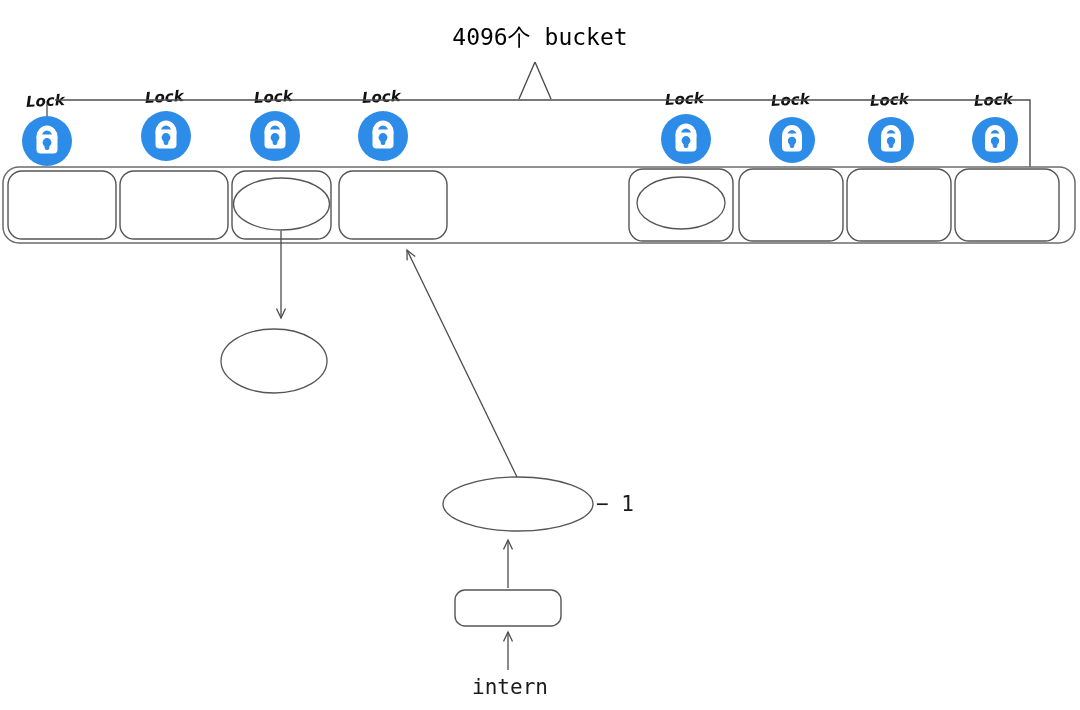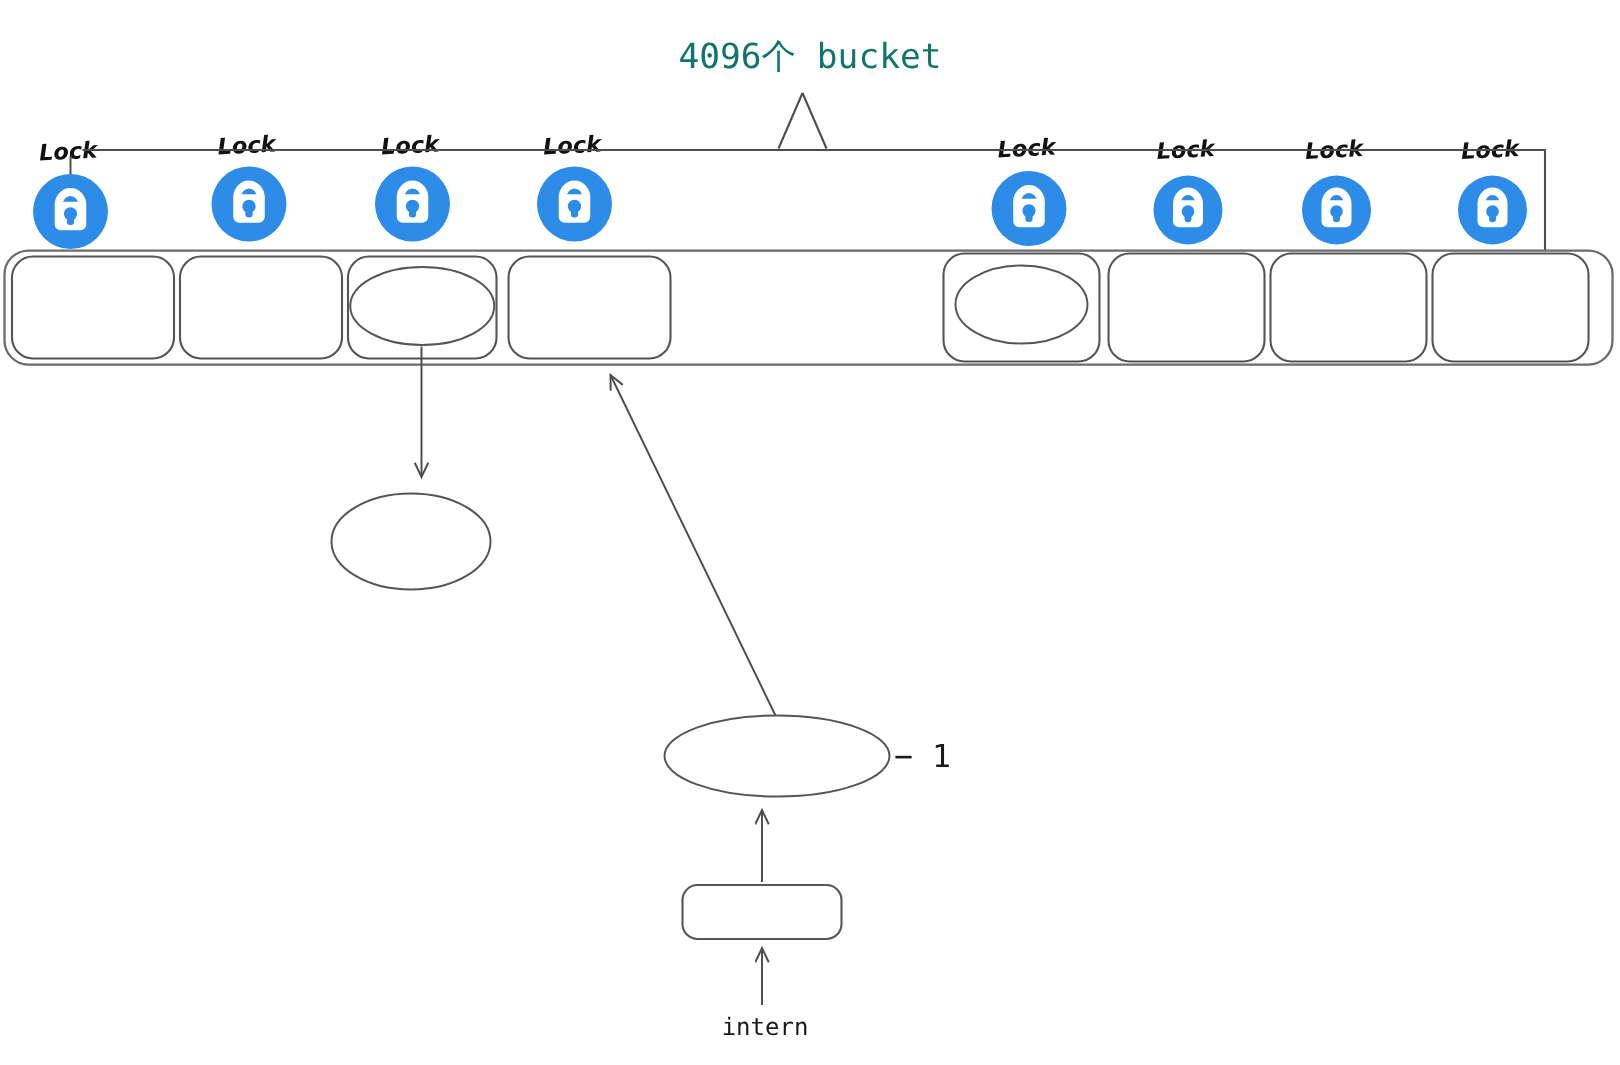--- a/index.html
+++ b/index.html
@@ -30,21 +30,21 @@
   .stroke-node {
     stroke: #555555;
     fill: #ffffff;
   }
 </style>
 </head>
 <body>
 
 <div id="stage">
 
-  <div style="position:absolute; left:0; top:22px; width:1080px; text-align:center; font-size:23px; color:#0f766e; font-family:'DejaVu Sans Mono', monospace;">4096个 bucket</div>
+  <div style="position:absolute; left:0; top:22px; width:1080px; text-align:center; font-size:23px; color:#000000; font-family:'DejaVu Sans Mono', monospace;">4096个 bucket</div>
 
   <div style="position:absolute; left:26px; top:92px; font-size:15px; font-weight:bold; font-style:italic; color:#111; font-family:'DejaVu Sans', sans-serif; transform:rotate(-3deg);">Lock</div>
   <div style="position:absolute; left:145px; top:88px; font-size:15px; font-weight:bold; font-style:italic; color:#111; font-family:'DejaVu Sans', sans-serif; transform:rotate(-3deg);">Lock</div>
   <div style="position:absolute; left:254px; top:88px; font-size:15px; font-weight:bold; font-style:italic; color:#111; font-family:'DejaVu Sans', sans-serif; transform:rotate(-3deg);">Lock</div>
   <div style="position:absolute; left:362px; top:88px; font-size:15px; font-weight:bold; font-style:italic; color:#111; font-family:'DejaVu Sans', sans-serif; transform:rotate(-3deg);">Lock</div>
   <div style="position:absolute; left:665px; top:90px; font-size:15px; font-weight:bold; font-style:italic; color:#111; font-family:'DejaVu Sans', sans-serif; transform:rotate(-3deg);">Lock</div>
   <div style="position:absolute; left:771px; top:91px; font-size:15px; font-weight:bold; font-style:italic; color:#111; font-family:'DejaVu Sans', sans-serif; transform:rotate(-3deg);">Lock</div>
   <div style="position:absolute; left:870px; top:91px; font-size:15px; font-weight:bold; font-style:italic; color:#111; font-family:'DejaVu Sans', sans-serif; transform:rotate(-3deg);">Lock</div>
   <div style="position:absolute; left:974px; top:91px; font-size:15px; font-weight:bold; font-style:italic; color:#111; font-family:'DejaVu Sans', sans-serif; transform:rotate(-3deg);">Lock</div>
 
@@ -52,21 +52,21 @@
   <div style="position:absolute; left:629px; top:190px; width:104px; text-align:center; font-size:21px; color:#1a1a1a; font-family:'DejaVu Sans Mono', monospace;">is</div>
   <div style="position:absolute; left:455px; top:192px; width:170px; text-align:center; font-size:18px; letter-spacing:2px; color:#777; font-family:'DejaVu Sans Mono', monospace;">...............</div>
 
   <div style="position:absolute; left:221px; top:348px; width:106px; text-align:center; font-size:21px; color:#1a1a1a; font-family:'DejaVu Sans Mono', monospace;">This</div>
 
   <div style="position:absolute; left:444px; top:492px; width:148px; text-align:center; font-size:21px; color:#1a1a1a; font-family:'DejaVu Sans Mono', monospace;">v &amp; 4096</div>
   <div style="position:absolute; left:596px; top:492px; font-size:21px; color:#1a1a1a; font-family:'DejaVu Sans Mono', monospace;">− 1</div>
 
   <div style="position:absolute; left:455px; top:595px; width:106px; text-align:center; font-size:21px; color:#1a1a1a; font-family:'DejaVu Sans Mono', monospace;">hash</div>
 
-  <div style="position:absolute; left:440px; top:675px; width:140px; text-align:center; font-size:16px; color:#1a1a1a; font-family:'DejaVu Sans Mono', monospace;">intern</div>
+  <div style="position:absolute; left:440px; top:675px; width:140px; text-align:center; font-size:21px; color:#1a1a1a; font-family:'DejaVu Sans Mono', monospace;">intern</div>
 
   <svg id="diagram-svg" width="1080" height="710" viewBox="0 0 1080 710" xmlns="http://www.w3.org/2000/svg">
     <defs>
       <marker id="arrowOpen" markerWidth="14" markerHeight="14" refX="10" refY="5" orient="auto" markerUnits="userSpaceOnUse">
         <path d="M0.5,0.5 L10,5 L0.5,9.5" fill="none" stroke="#4d4d4d" stroke-width="1.3"></path>
       </marker>
     </defs>
 
     <g>
       <path class="stroke-dark" d="M535,62 L519,99 M535,62 L551,99" stroke-width="1.4"></path>

